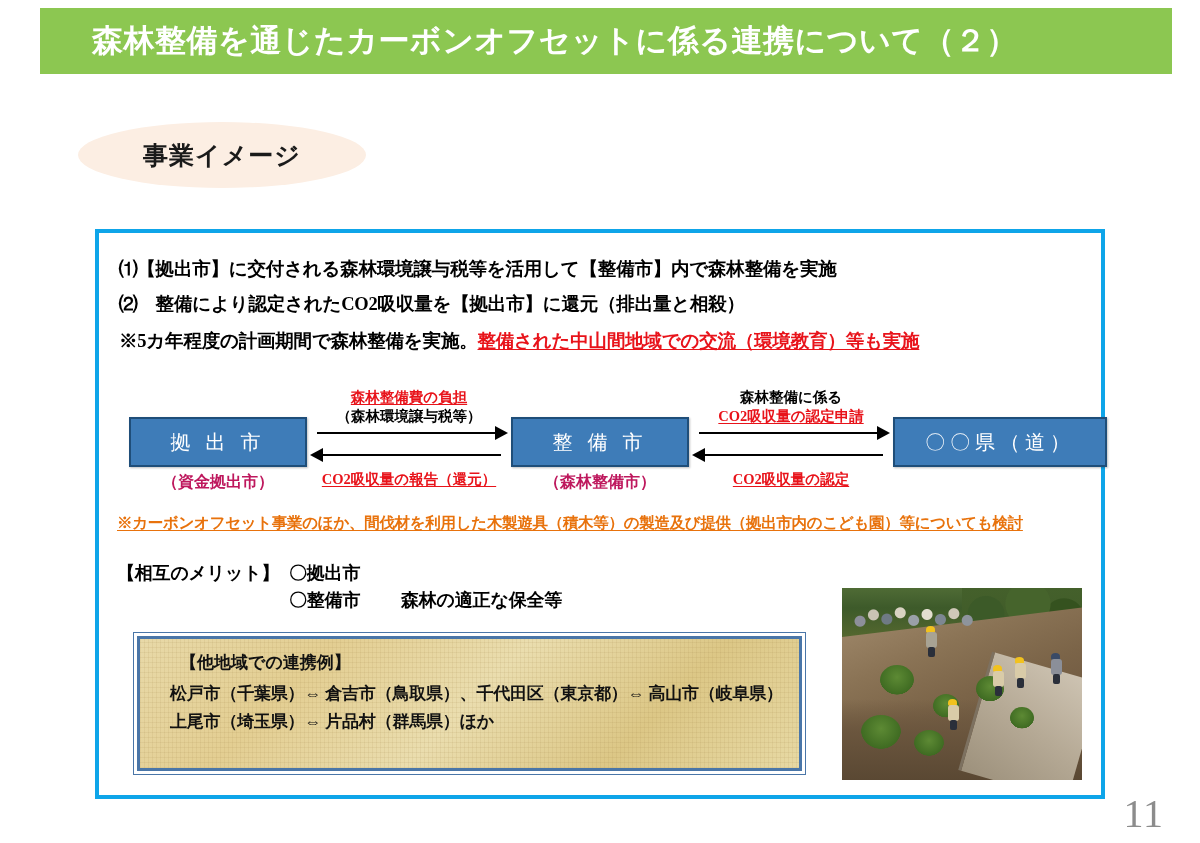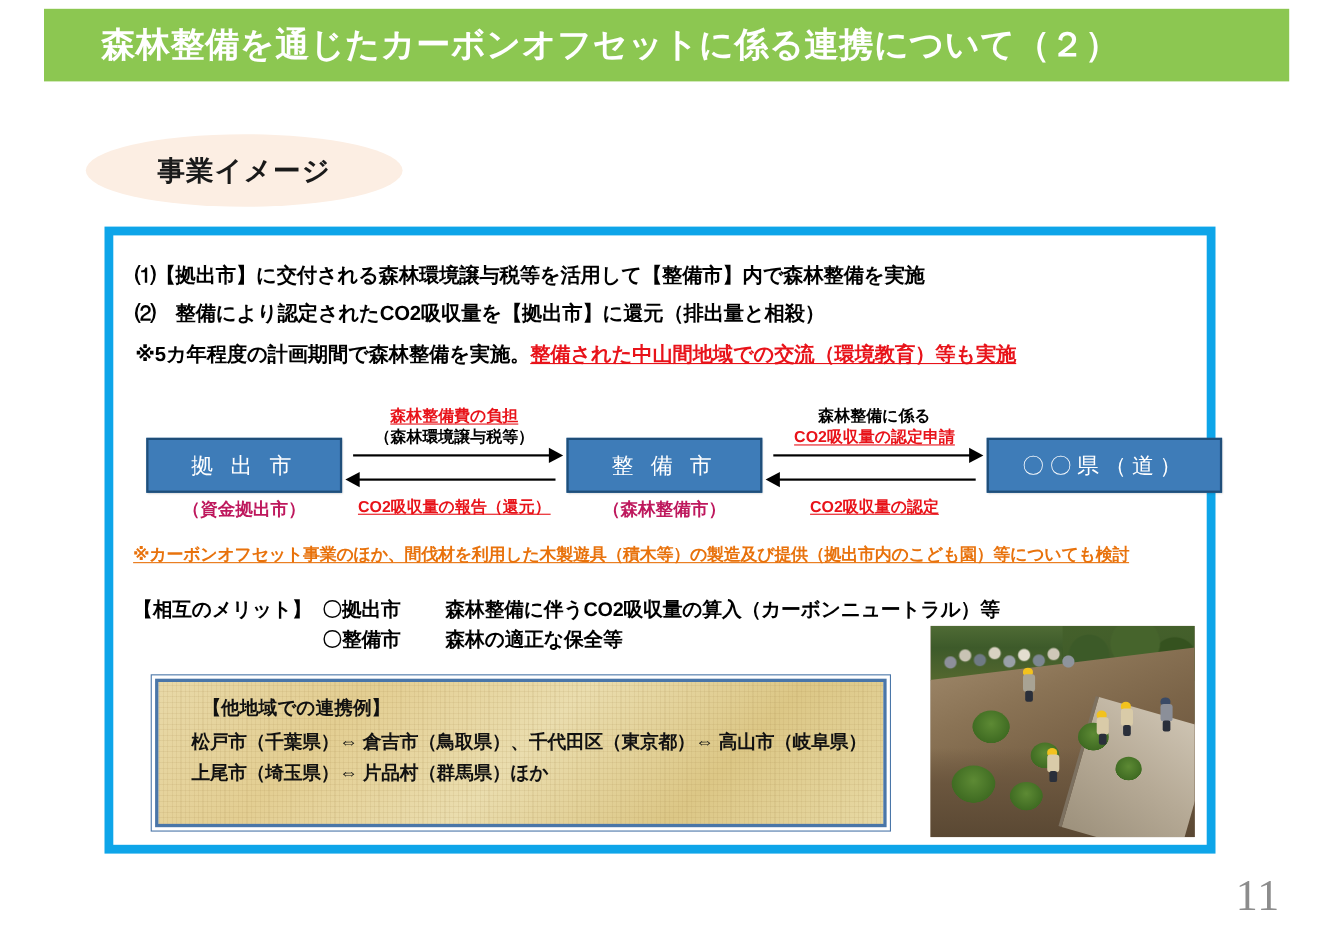--- a/index.html
+++ b/index.html
@@ -54,26 +54,27 @@
     font-size: 25px;
     font-weight: bold;
     color: #1a1a1a;
     letter-spacing: 1px;
   }
 
   
   #content-frame {
     position: absolute;
     left: 95px;
-    top: 206px;
+    top: 229px;
     width: 1010px;
     height: 570px;
-    border: 8px solid #0ea5e9;
+    border: 4px solid #0ea5e9;
     box-sizing: border-box;
     background: #ffffff;
+    font-family: Liberation Serif, serif;
   }
 
   .numbered-line {
     position: absolute;
     font-size: 18.5px;
     font-weight: bold;
     white-space: nowrap;
     letter-spacing: -0.2px;
   }
   #line-1 { left: 20px; top: 23px; }
@@ -354,21 +355,20 @@
       <div class="arr-label red lbl-bot">CO2吸収量の認定</div>
     </div>
   </div>
 
   <div id="orange-note">※カーボンオフセット事業のほか、間伐材を利用した木製遊具（積木等）の製造及び提供（拠出市内のこども園）等についても検討</div>
 
   <div id="merits">
     <div class="merit-row">
       <span class="merit-head">【相互のメリット】</span>
       <span class="merit-actor">〇拠出市</span>
-      <span>森林整備に伴うCO2吸収量の算入（カーボンニュートラル）等</span>
     </div>
     <div class="merit-row">
       <span class="merit-indent"></span>
       <span class="merit-actor">〇整備市</span>
       <span>森林の適正な保全等</span>
     </div>
   </div>
 
   <div id="examples-box">
     <div class="ex-title">【他地域での連携例】</div>

